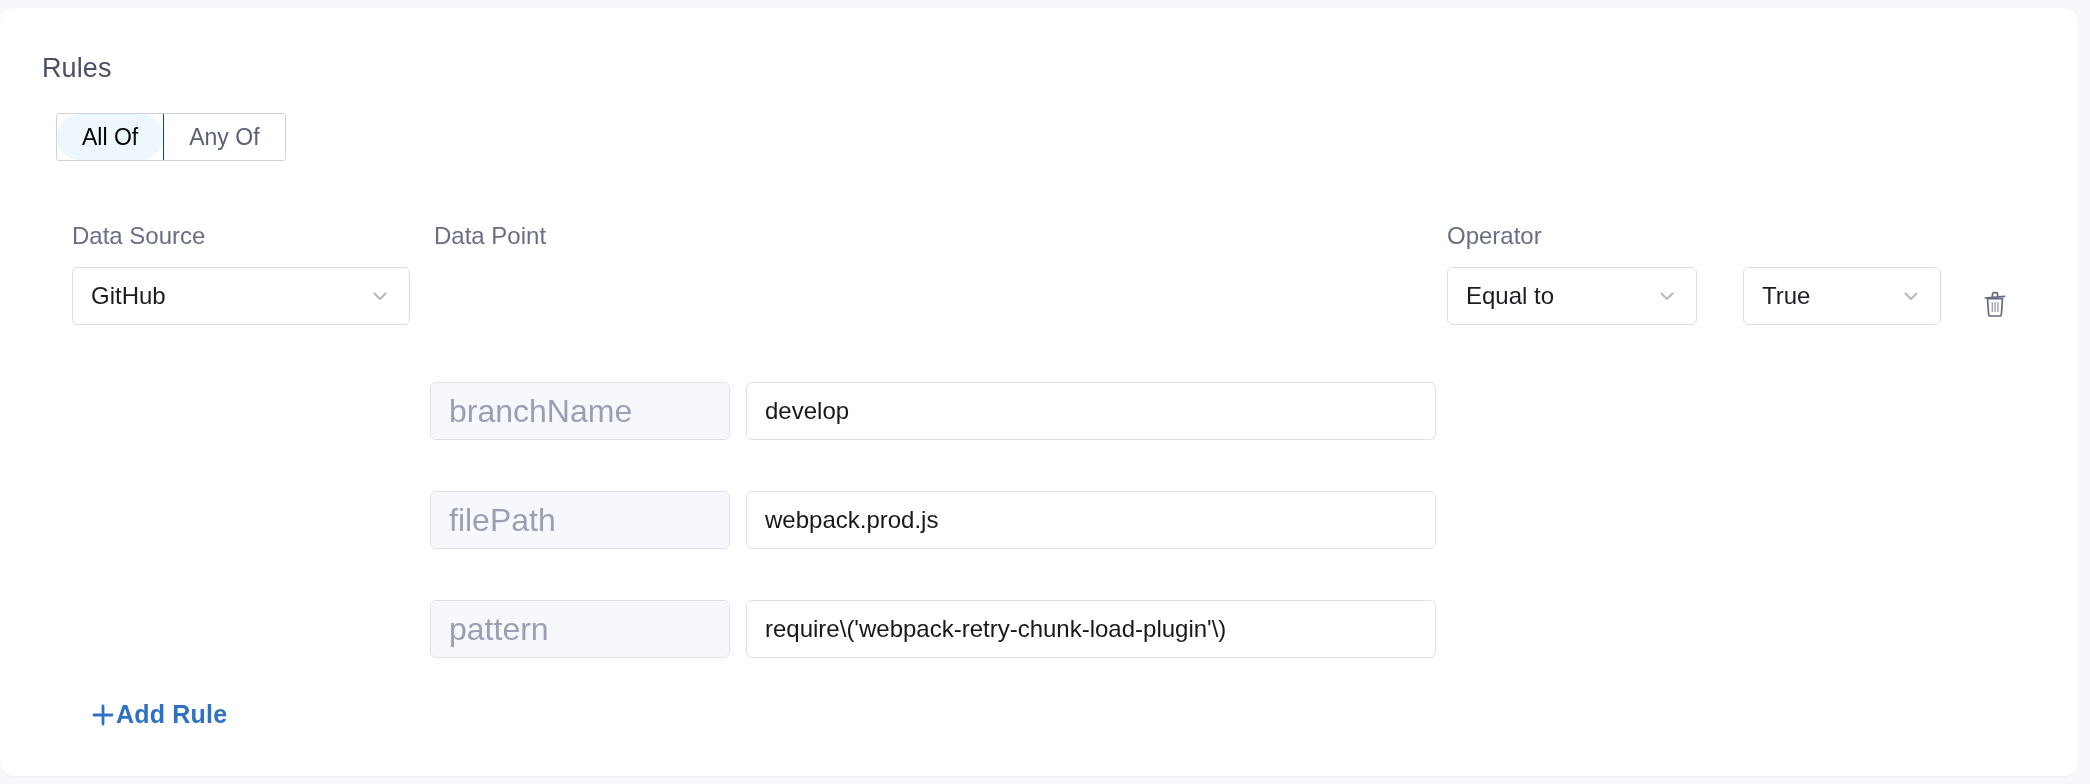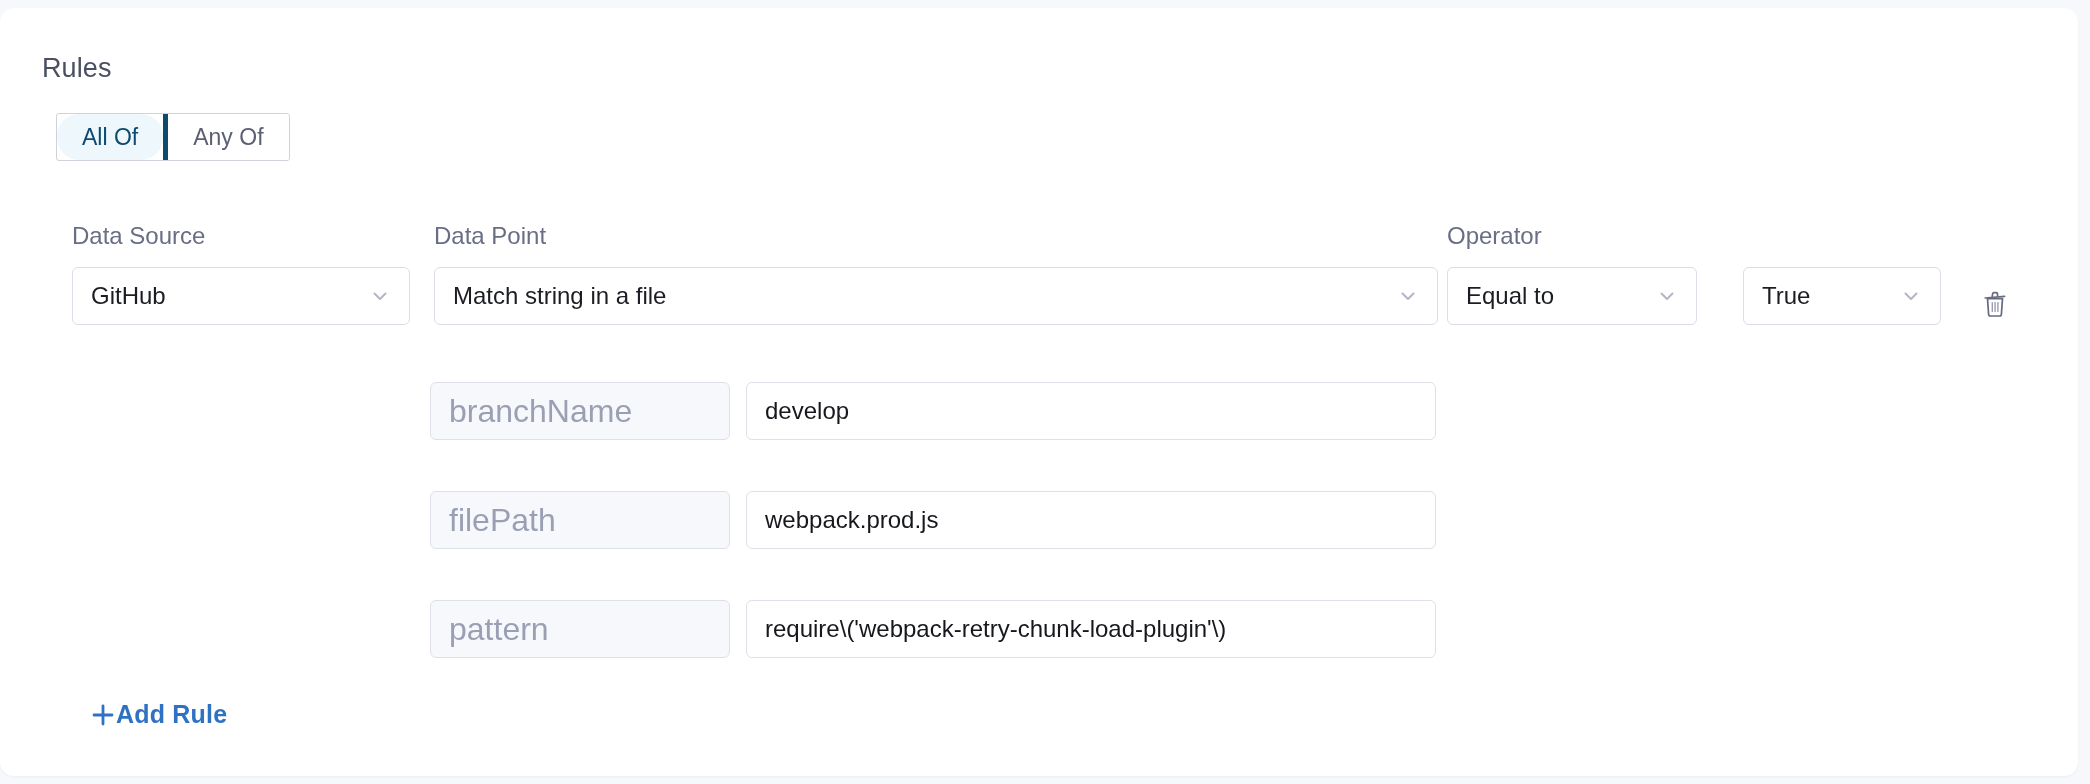--- a/index.html
+++ b/index.html
@@ -61,24 +61,24 @@
     height: 100%;
     padding: 0 25px;
     font-size: 23px;
     background: #ffffff;
     color: #5b5f72;
     border: none;
     cursor: pointer;
     font-family: "Liberation Sans", sans-serif;
     white-space: nowrap;
   }
-  .seg-btn + .seg-btn { border-left: 5px solid #0c4a6e; }
+  .seg-btn + .seg-btn { border-left: 1px solid #0c4a6e; }
   .seg-btn.active {
     background: #eef8fc;
-    color: #0c4a6e;
+    color: #000000;
     border-radius: 22px;
   }
 
   
   .col-label {
     position: absolute;
     font-size: 24px;
     line-height: 28px;
     color: #696e85;
     top: 214px;
@@ -225,28 +225,20 @@
 
     <div class="field sel-datasource">
       <span class="val">GitHub</span>
       <span class="chev">
         <svg viewBox="0 0 22 22" fill="none" xmlns="http://www.w3.org/2000/svg">
           <path d="M5.5 8.5L11 14L16.5 8.5" stroke="#b3b6c6" stroke-width="2" stroke-linecap="round" stroke-linejoin="round"></path>
         </svg>
       </span>
     </div>
 
-    <div class="field sel-datapoint">
-      <span class="val">Match string in a file</span>
-      <span class="chev">
-        <svg viewBox="0 0 22 22" fill="none" xmlns="http://www.w3.org/2000/svg">
-          <path d="M5.5 8.5L11 14L16.5 8.5" stroke="#b3b6c6" stroke-width="2" stroke-linecap="round" stroke-linejoin="round"></path>
-        </svg>
-      </span>
-    </div>
 
     <div class="field sel-operator">
       <span class="val">Equal to</span>
       <span class="chev">
         <svg viewBox="0 0 22 22" fill="none" xmlns="http://www.w3.org/2000/svg">
           <path d="M5.5 8.5L11 14L16.5 8.5" stroke="#b3b6c6" stroke-width="2" stroke-linecap="round" stroke-linejoin="round"></path>
         </svg>
       </span>
     </div>
 

